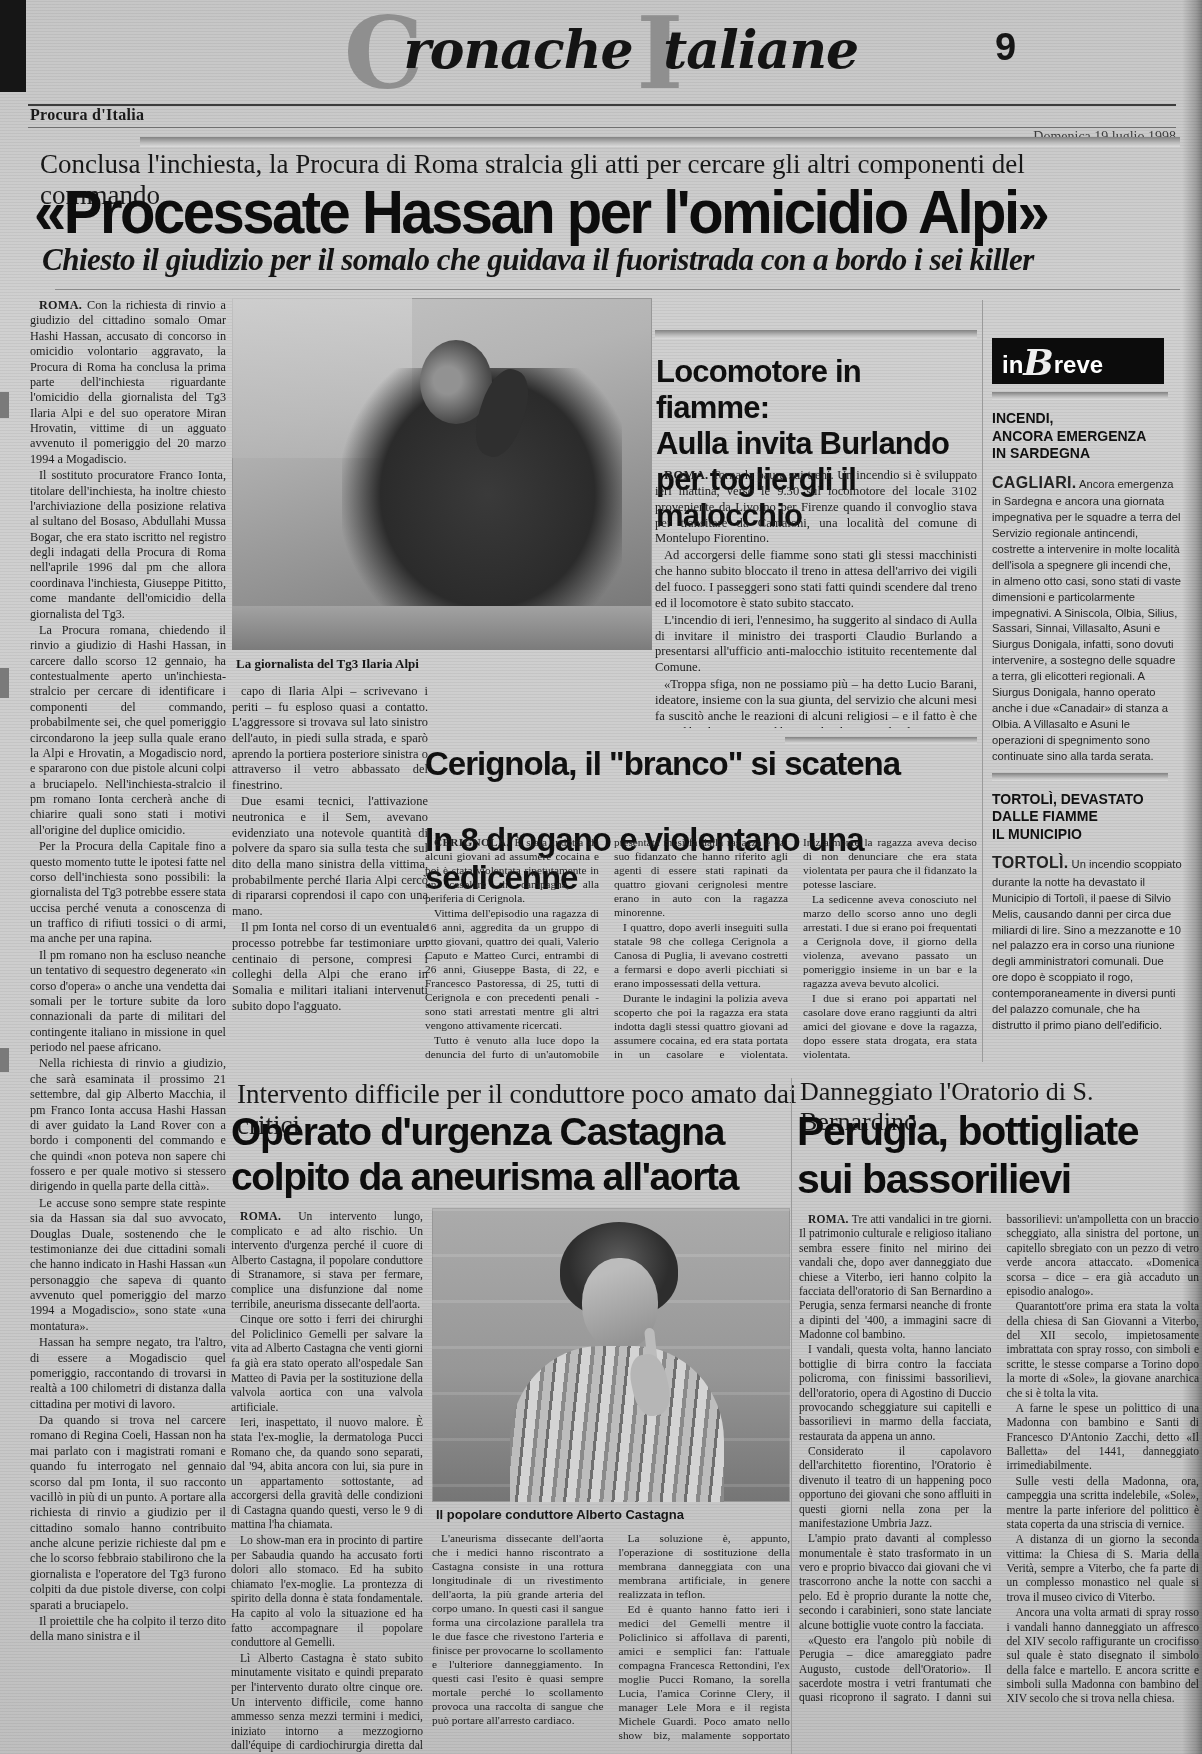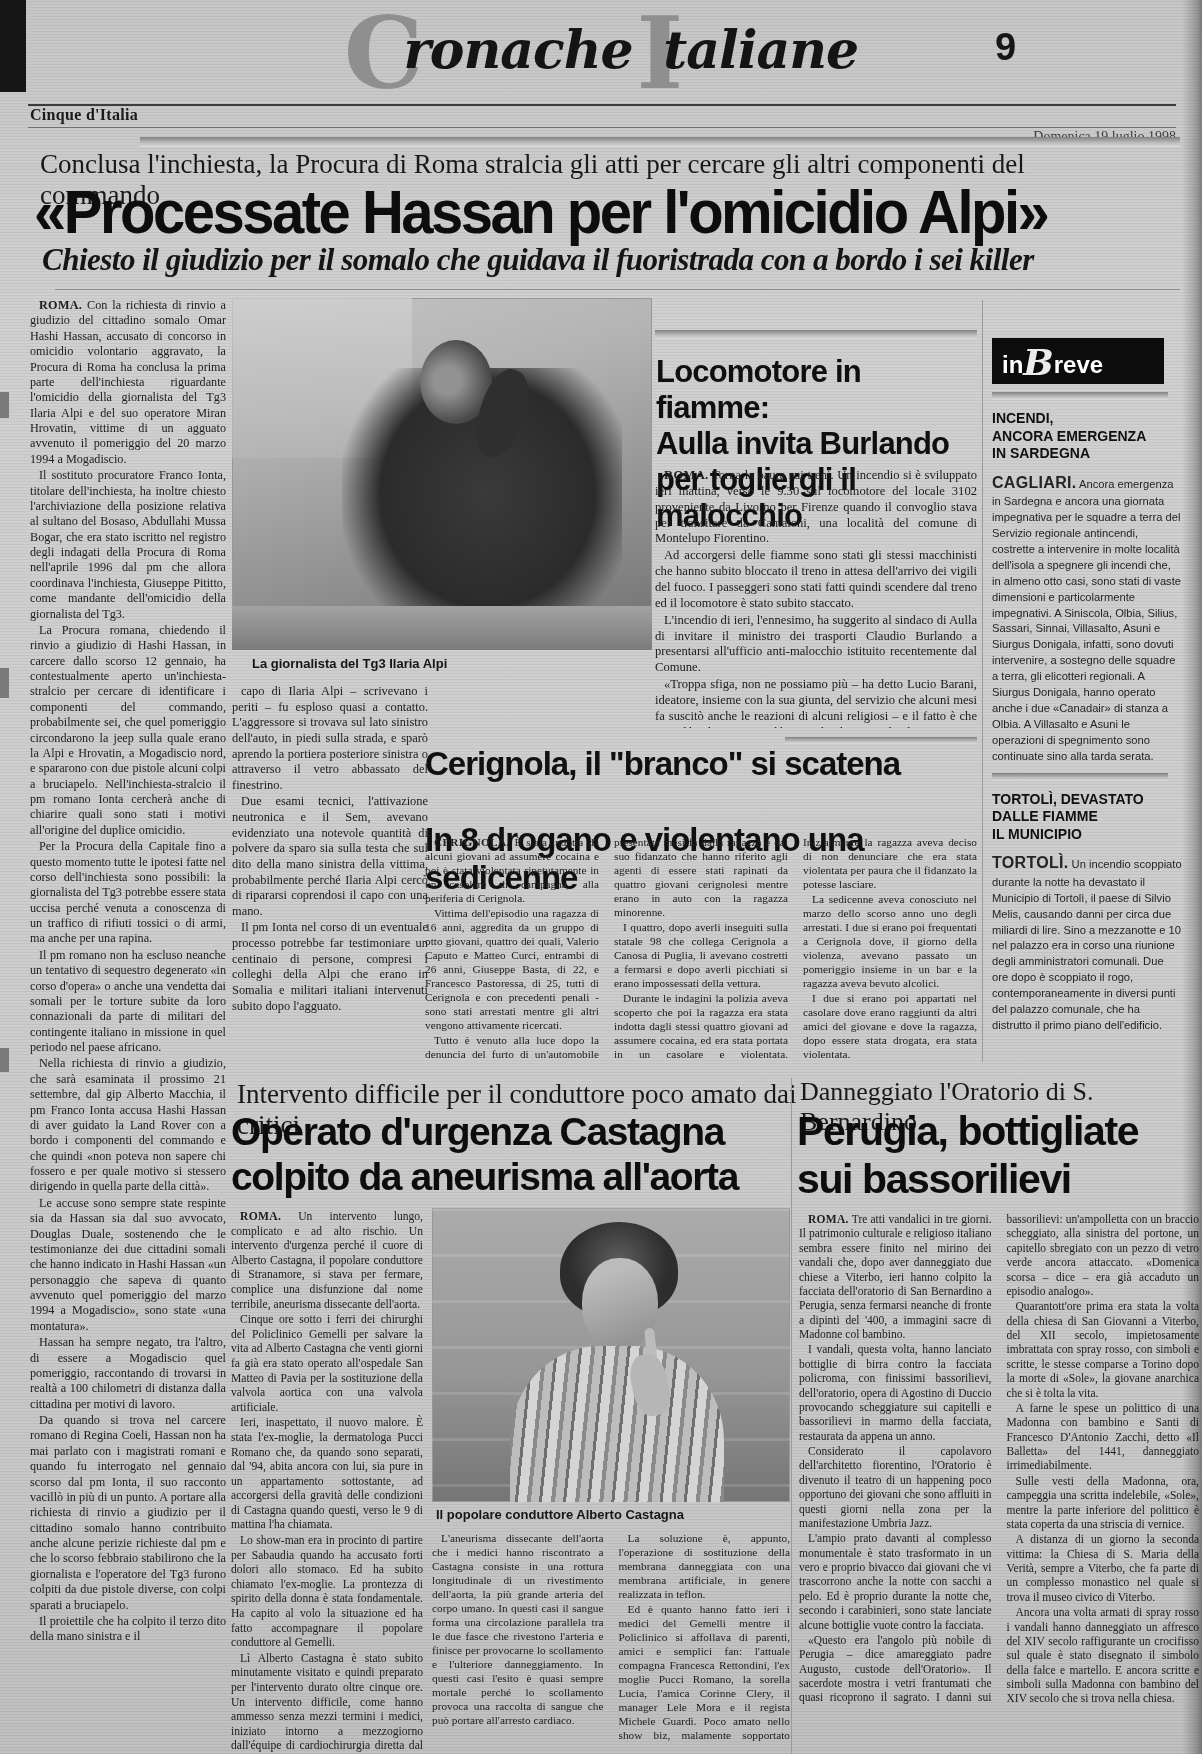--- a/index.html
+++ b/index.html
@@ -47,21 +47,21 @@
   .photo-alpi{left:232px;top:298px;width:420px;height:352px;
     background:linear-gradient(165deg,#c4c4c4 0%,#b4b4b4 30%,#9c9c9c 55%,#848484 80%,#6e6e6e 100%);}
   .pa-window{position:absolute;left:0;top:0;width:180px;height:160px;background:linear-gradient(180deg,#d2d2d2,#b6b6b6);opacity:.7;}
   .pa-figure{position:absolute;right:30px;top:70px;width:280px;height:280px;
     background:radial-gradient(ellipse at 52% 45%,#3a3a3a 0%,#2b2b2b 52%,rgba(43,43,43,0) 73%);}
   .pa-head{position:absolute;right:160px;top:42px;width:72px;height:84px;border-radius:50%;
     background:radial-gradient(circle at 38% 48%,#929292 22%,#4a4a4a 68%,#333 100%);}
   .pa-ponytail{position:absolute;right:128px;top:70px;width:44px;height:90px;border-radius:45%;background:#2f2f2f;transform:rotate(18deg);}
   .pa-ledge{position:absolute;left:0;bottom:0;width:100%;height:44px;background:linear-gradient(180deg,#a2a2a2,#7b7b7b);}
   .photo-caption{position:absolute;font:bold 13px "Liberation Sans",sans-serif;color:#161616;}
-  .captionA{left:252px;top:656px;width:412px;}
+  .captionA{left:236px;top:656px;width:412px;font-family:Liberation Serif, serif;}
 
   
   .loco-band{position:absolute;left:655px;top:330px;width:322px;height:9px;}
   .loco-headline{position:absolute;left:656px;top:344px;width:322px;
     font:bold 31px "Liberation Sans",sans-serif;line-height:1.16;letter-spacing:-.8px;color:#0f0f0f;margin-top:10px;}
   .loco-body{left:655px;top:468px;width:322px;height:260px;font-size:12.6px;}
 
   .vline1{position:absolute;left:982px;top:300px;width:1px;height:762px;background:#9a9a9a;}
   .vline2{position:absolute;left:791px;top:1078px;width:1px;height:676px;background:#9a9a9a;}
 
@@ -116,21 +116,21 @@
   <div class="edge-dash" style="top:392px;height:26px;"></div>
   <div class="edge-dash" style="top:668px;height:30px;"></div>
   <div class="edge-dash" style="top:1048px;height:24px;"></div>
 
   <div class="page-number">9</div>
   <div class="masthead-line">
     <span class="mast-initial">C</span><span class="mast-word">ronache</span>
     <span class="mast-initial">I</span><span class="mast-word">taliane</span>
   </div>
   <div class="ruleA"></div>
-  <div class="masthead-name">Cinque d'Italia</div>
+  <div class="masthead-name">Procura d'Italia</div>
   <div class="ruleB"></div>
   <div class="edition-date">Domenica 19 luglio 1998</div>
   <div class="gband gband-top"></div>
 
   <div class="lead-kicker">Conclusa l'inchiesta, la Procura di Roma stralcia gli atti per cercare gli altri componenti del commando</div>
   <div class="lead-headline">«Processate Hassan per l'omicidio Alpi»</div>
   <div class="lead-subhead">Chiesto il giudizio per il somalo che guidava il fuoristrada con a bordo i sei killer</div>
   <div class="ruleC"></div>
 
   <div class="body-col colA">

